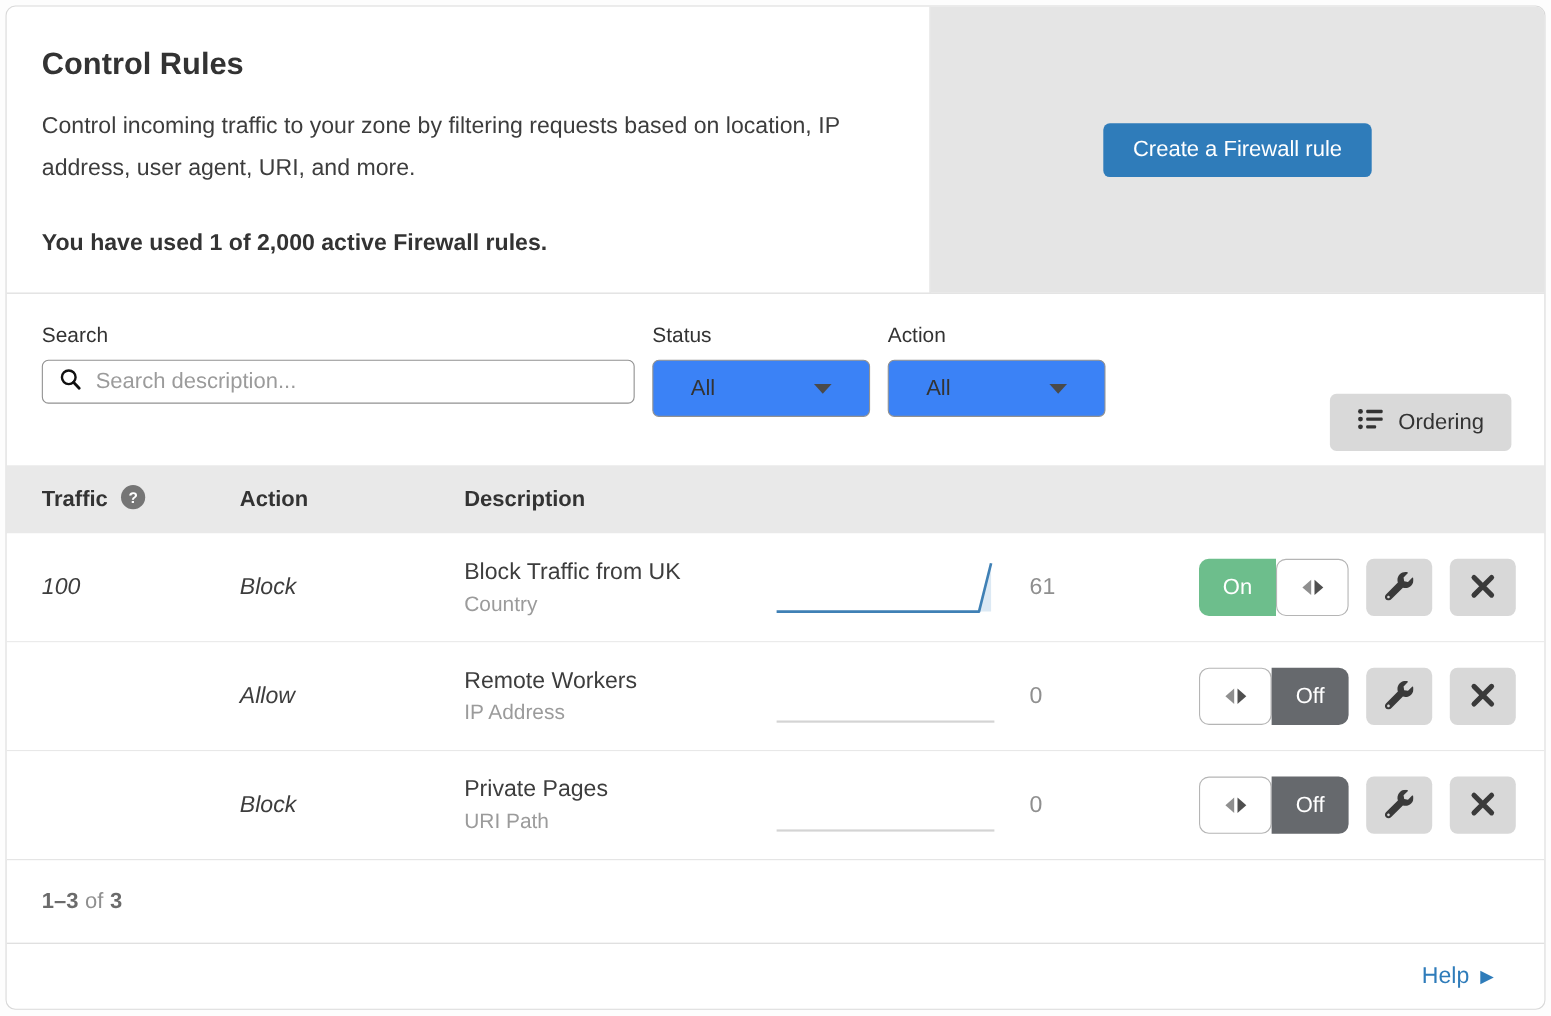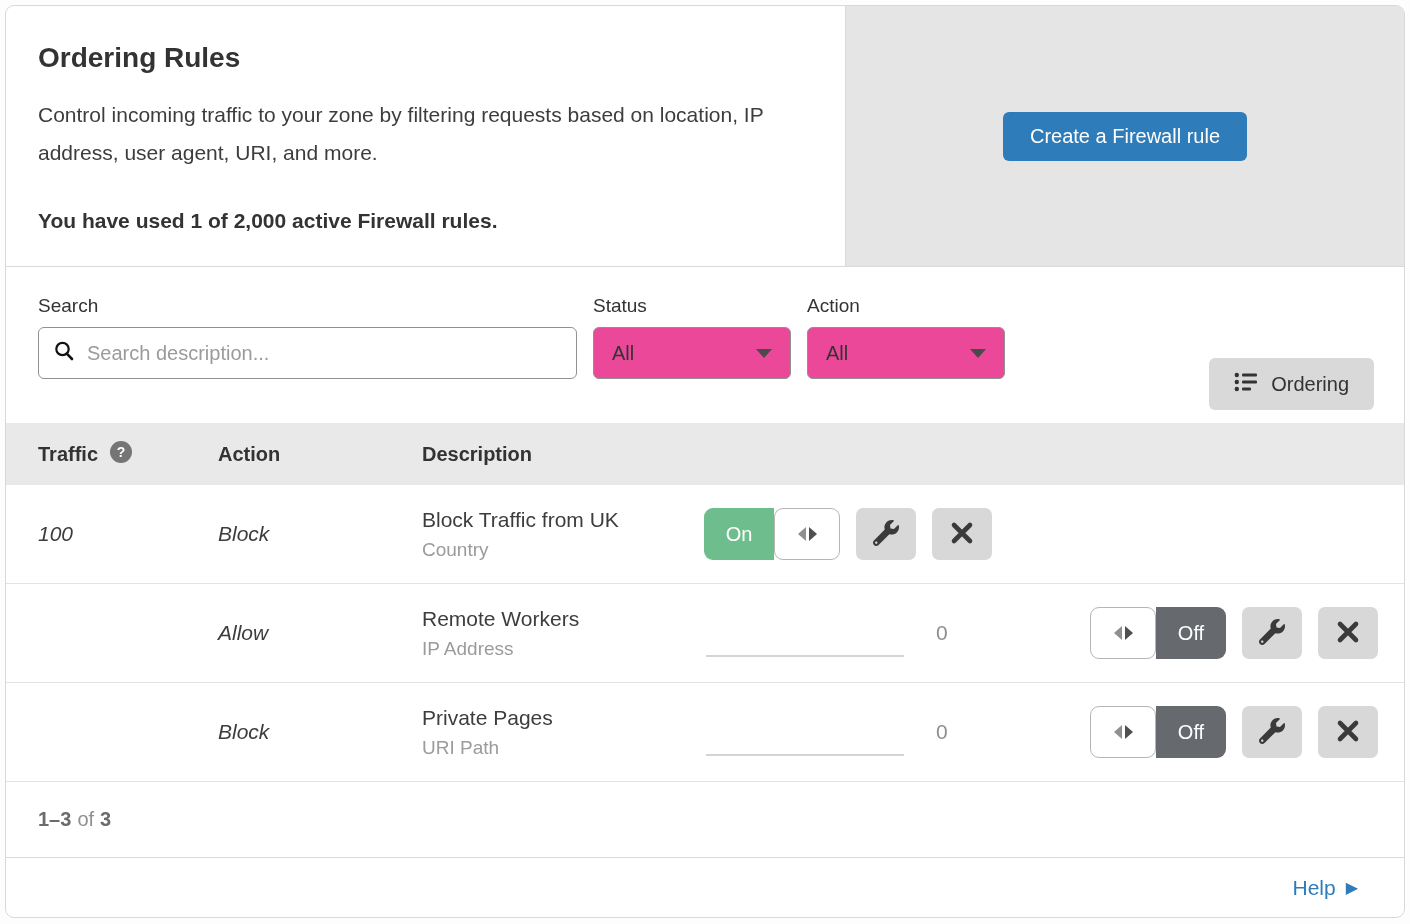--- a/index.html
+++ b/index.html
@@ -23,32 +23,32 @@
   .top-right { flex:1; background:#e5e5e5; display:flex; align-items:center; justify-content:center; }
   .create-btn {
     background:#2f7cba; color:#fff; border:none; border-radius:6px;
     font-family:inherit; font-size:20px; padding:0 27px; height:49px; cursor:pointer;
   }
   
   .filters { display:flex; align-items:flex-start; padding:28px 30px 0 32px; height:156px; flex:0 0 auto; }
   .fgroup { display:flex; flex-direction:column; }
   .flabel { font-size:19px; color:#333; margin-bottom:10px; }
   .search-box {
-    width:539px; height:52px; border:1px solid #919191; border-radius:6px;
+    width:539px; height:40px; border:1px solid #919191; border-radius:6px;
     display:flex; align-items:center; padding:0 14px; background:#fff;
   }
   .search-box input {
     border:none; outline:none; flex:1; font-family:inherit; font-size:20px; color:#333;
     margin-left:10px; background:transparent;
   }
   .search-box input::placeholder { color:#9b9b9b; }
   .select {
-    width:198px; height:52px; border:1px solid #919191; border-radius:6px; background:#ec4899;
+    width:198px; height:52px; border:1px solid #919191; border-radius:6px; background:#3b82f6;
     display:flex; align-items:center; justify-content:space-between;
-    padding:0 18px; font-size:20px; color:#333; cursor:pointer;gap:22px;
+    padding:0 34px; font-size:20px; color:#333; cursor:pointer;gap:22px;
   }
   .caret-down { width:0; height:0; border-left:8px solid transparent; border-right:8px solid transparent; border-top:9px solid #4a4a4a; }
   .gap16 { width:16px; flex:0 0 16px; }
   .ordering-btn {
     margin-left:auto; height:52px; background:#d9d9d9; border:none; border-radius:6px;
     display:flex; align-items:center; gap:13px; padding:0 25px;
     font-family:inherit; font-size:20px; color:#333; cursor:pointer; align-self:flex-end; margin-bottom:13px;
   }
   
   .thead {
@@ -105,21 +105,21 @@
   .help-link { color:#2f7cba; font-size:21px; display:flex; align-items:center; gap:10px; cursor:pointer; text-decoration:none; }
   .help-arrow { font-size:16px; color:#2f7cba; }
 </style>
 </head>
 <body>
 
 <div class="card">
 
   <div class="top">
     <div class="top-left">
-      <div class="page-title">Ordering Rules</div>
+      <div class="page-title">Control Rules</div>
       <div class="page-desc">Control incoming traffic to your zone by filtering requests based on location, IP address, user agent, URI, and more.</div>
       <div class="usage-note">You have used 1 of 2,000 active Firewall rules.</div>
     </div>
     <div class="top-right">
       <button class="create-btn">Create a Firewall rule</button>
     </div>
   </div>
 
   <div class="filters">
     <div class="fgroup">
@@ -176,20 +176,27 @@
 
   <div class="rows">
 
     <div class="row">
       <div class="cell-priority">100</div>
       <div class="cell-action">Block</div>
       <div class="cell-desc">
         <div class="d-title">Block Traffic from UK</div>
         <div class="d-type">Country</div>
       </div>
+      <div class="cell-activity">
+        <svg class="spark" viewBox="0 0 206 58">
+          <path d="M2 51 L186 51 L197 7 L197 51 Z" fill="#dce9f4"></path>
+          <path d="M2 51 L186 51 L197 7" fill="none" stroke="#3f80b5" stroke-width="2.4" stroke-linejoin="round"></path>
+        </svg>
+        <span class="act-count">61</span>
+      </div>
       <div class="controls">
         <div class="toggle">
           <div class="t-fill t-on">On</div>
           <div class="knob">
             <span class="arr-l"></span>
             <span class="arr-r"></span>
           </div>
         </div>
         <button class="icon-btn">
           <span>

